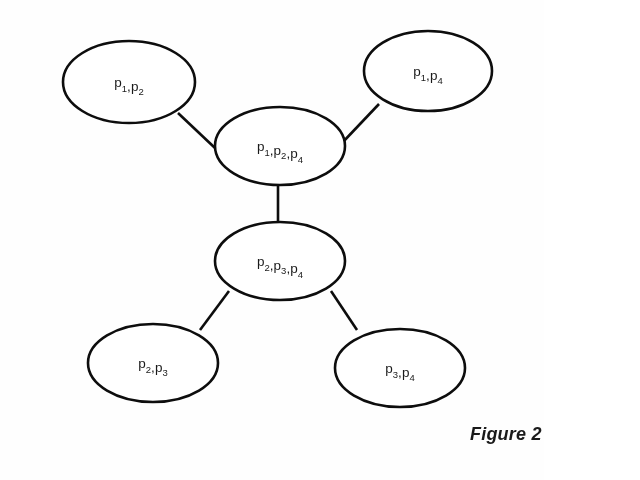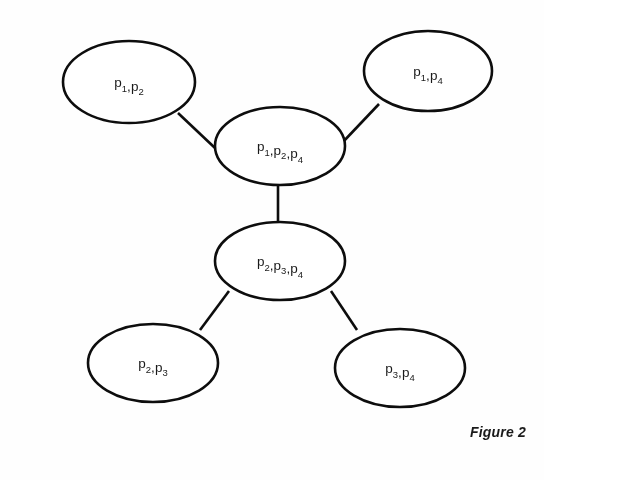--- a/index.html
+++ b/index.html
@@ -42,21 +42,21 @@
   }
   .node-label tspan.sub {
     font-size: 9.5px;
     baseline-shift: -28%;
   }
   .figure-caption {
     position: absolute;
     left: 470px;
     top: 424px;
     font-family: "Liberation Sans", sans-serif;
-    font-size: 14px;
+    font-size: 18px;
     font-weight: bold;
     font-style: italic;
     color: #1a1a1a;
     letter-spacing: 0.2px;
     white-space: nowrap;
   }
 </style>
 </head>
 <body>
 

